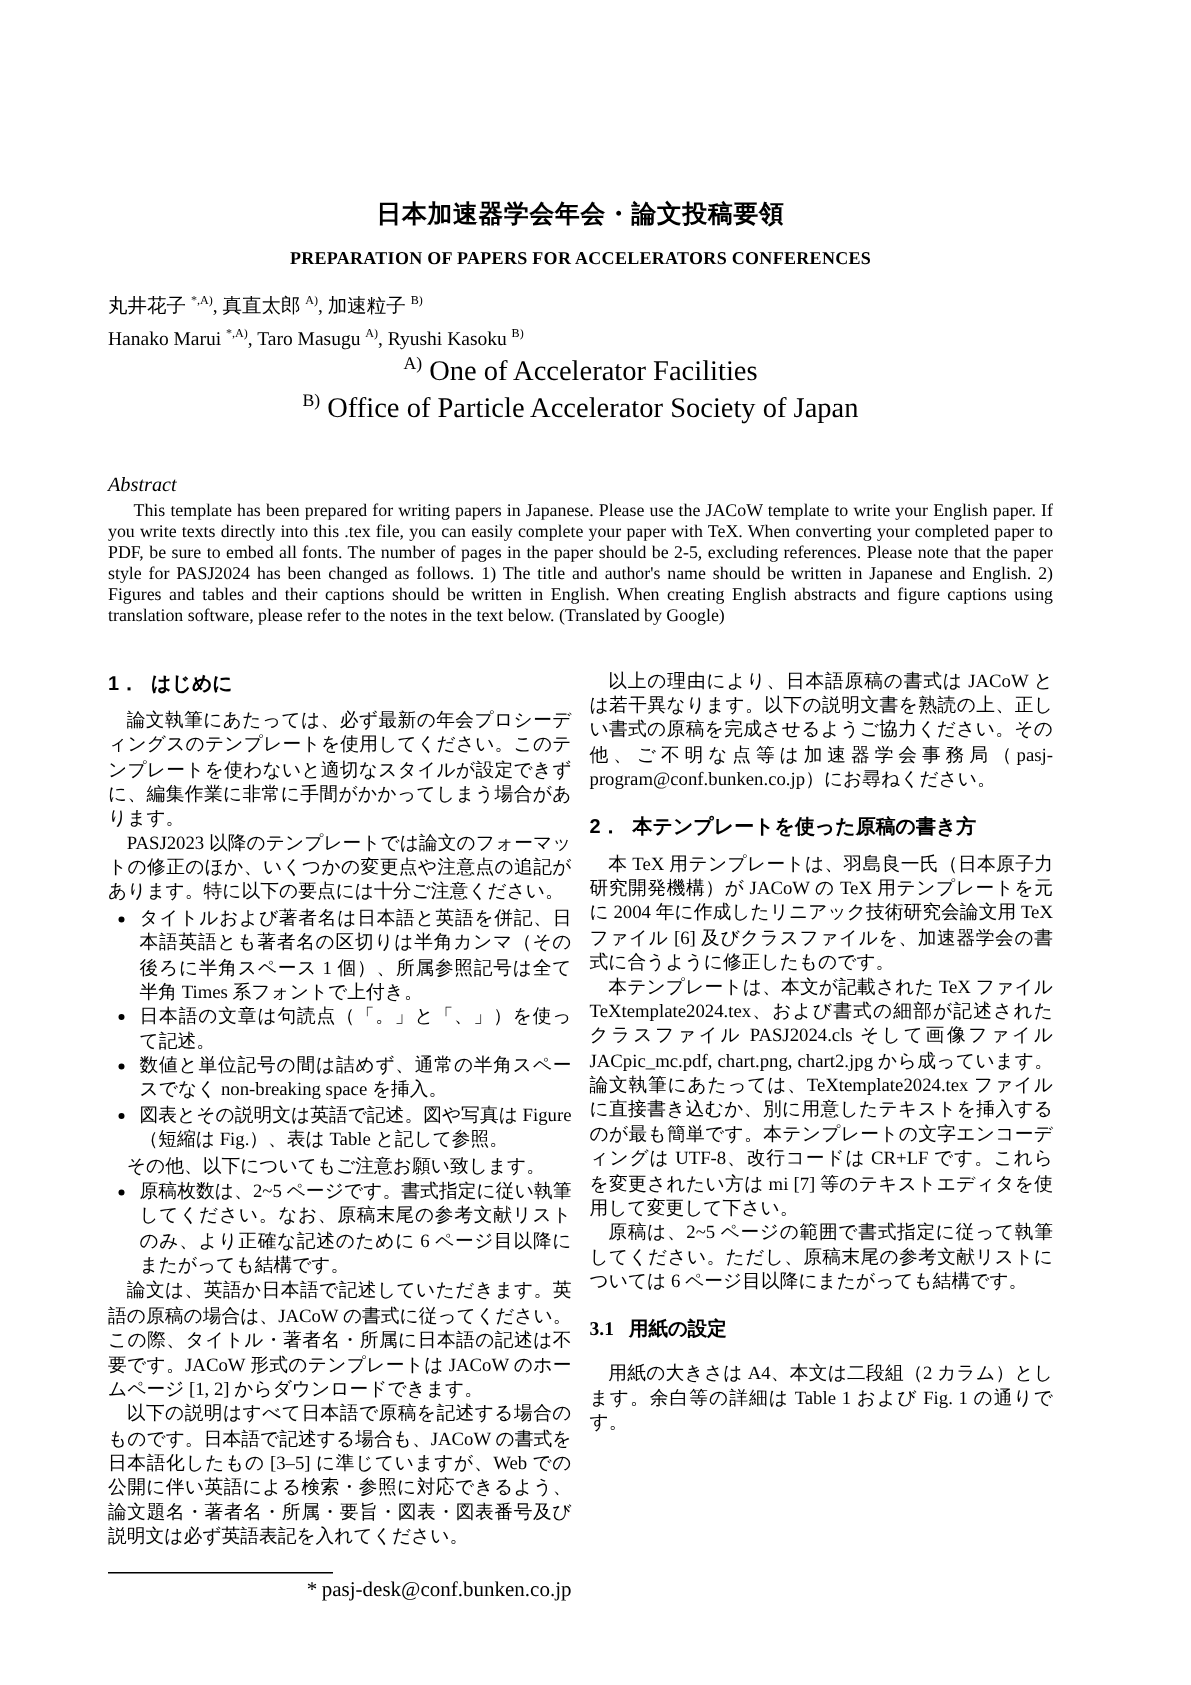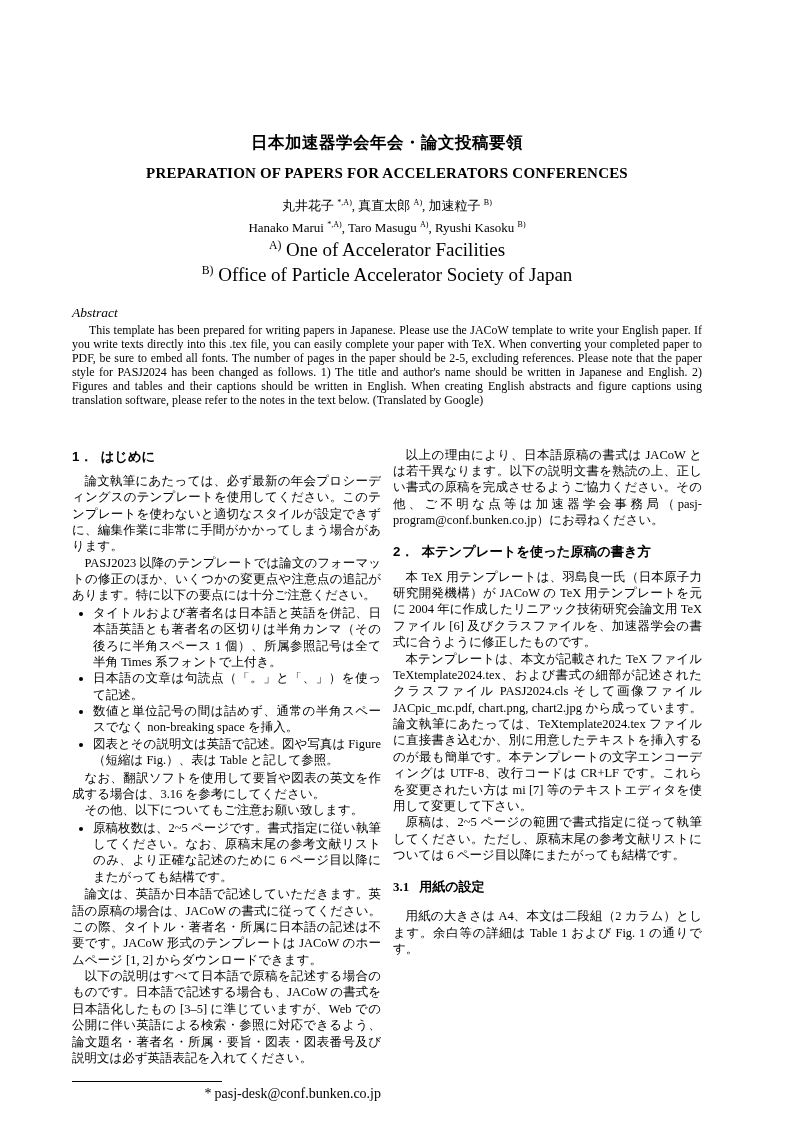--- a/index.html
+++ b/index.html
@@ -20,62 +20,61 @@
   p { margin: 0; }
   h1, h2, h3 { margin: 0; font-weight: bold; }
 
   
   .title-ja {
     font-size: 16.5px;
     text-align: center;
     letter-spacing: 0.5px;
   }
   .title-en {
-    font-size: 15px;
+    font-size: 12px;
     text-align: center;
     margin-top: 11px;
     letter-spacing: 0.2px;
   }
   .authors {
-    text-align: center;
     font-size: 13px;
     margin-top: 15px;
   }
   .authors-en { margin-top: 5px; }
   .affiliation {
     text-align: center;
     font-size: 19px;
     margin-top: 3px;
   }
   sup {
     font-size: 0.62em;
     vertical-align: super;
     line-height: 0;
   }
 
   
-  .abstract { margin-top: 19px; }
+  .abstract { margin-top: 31px; }
   .abstract-heading {
     font-style: italic;
     font-weight: normal;
     font-size: 13.5px;
   }
   .abstract-text {
     margin-top: 3px;
     font-size: 11.9px;
     line-height: 1.17;
     text-align: justify;
     text-indent: 17px;
   }
 
   
   .columns {
     display: flex;
     gap: 12px;
-    margin-top: 39px;
+    margin-top: 28px;
   }
   .col {
     width: 313px;
     font-size: 12.5px;
     line-height: 1.31;
     text-align: justify;
   }
   .section-heading {
     font-family: "Liberation Sans", "DejaVu Sans", sans-serif;
     font-size: 13.3px;
@@ -147,21 +146,20 @@
       <p class="para">論文執筆にあたっては、必ず最新の年会プロシーディングスのテンプレートを使用してください。このテンプレートを使わないと適切なスタイルが設定できずに、編集作業に非常に手間がかかってしまう場合があります。</p>
       <p class="para">PASJ2023 以降のテンプレートでは論文のフォーマットの修正のほか、いくつかの変更点や注意点の追記があります。特に以下の要点には十分ご注意ください。</p>
 
       <ul class="bullets">
         <li>タイトルおよび著者名は日本語と英語を併記、日本語英語とも著者名の区切りは半角カンマ（その後ろに半角スペース 1 個）、所属参照記号は全て半角 Times 系フォントで上付き。</li>
         <li>日本語の文章は句読点（「。」と「、」）を使って記述。</li>
         <li>数値と単位記号の間は詰めず、通常の半角スペースでなく non-breaking space を挿入。</li>
         <li>図表とその説明文は英語で記述。図や写真は Figure（短縮は Fig.）、表は Table と記して参照。</li>
       </ul>
 
-      <p class="para">なお、翻訳ソフトを使用して要旨や図表の英文を作成する場合は、3.16 を参考にしてください。</p>
       <p class="para">その他、以下についてもご注意お願い致します。</p>
 
       <ul class="bullets">
         <li>原稿枚数は、2~5 ページです。書式指定に従い執筆してください。なお、原稿末尾の参考文献リストのみ、より正確な記述のために 6 ページ目以降にまたがっても結構です。</li>
       </ul>
 
       <p class="para">論文は、英語か日本語で記述していただきます。英語の原稿の場合は、JACoW の書式に従ってください。この際、タイトル・著者名・所属に日本語の記述は不要です。JACoW 形式のテンプレートは JACoW のホームページ [1, 2] からダウンロードできます。</p>
       <p class="para">以下の説明はすべて日本語で原稿を記述する場合のものです。日本語で記述する場合も、JACoW の書式を日本語化したもの [3–5] に準じていますが、Web での公開に伴い英語による検索・参照に対応できるよう、論文題名・著者名・所属・要旨・図表・図表番号及び説明文は必ず英語表記を入れてください。</p>
 
       <div class="footnote">

